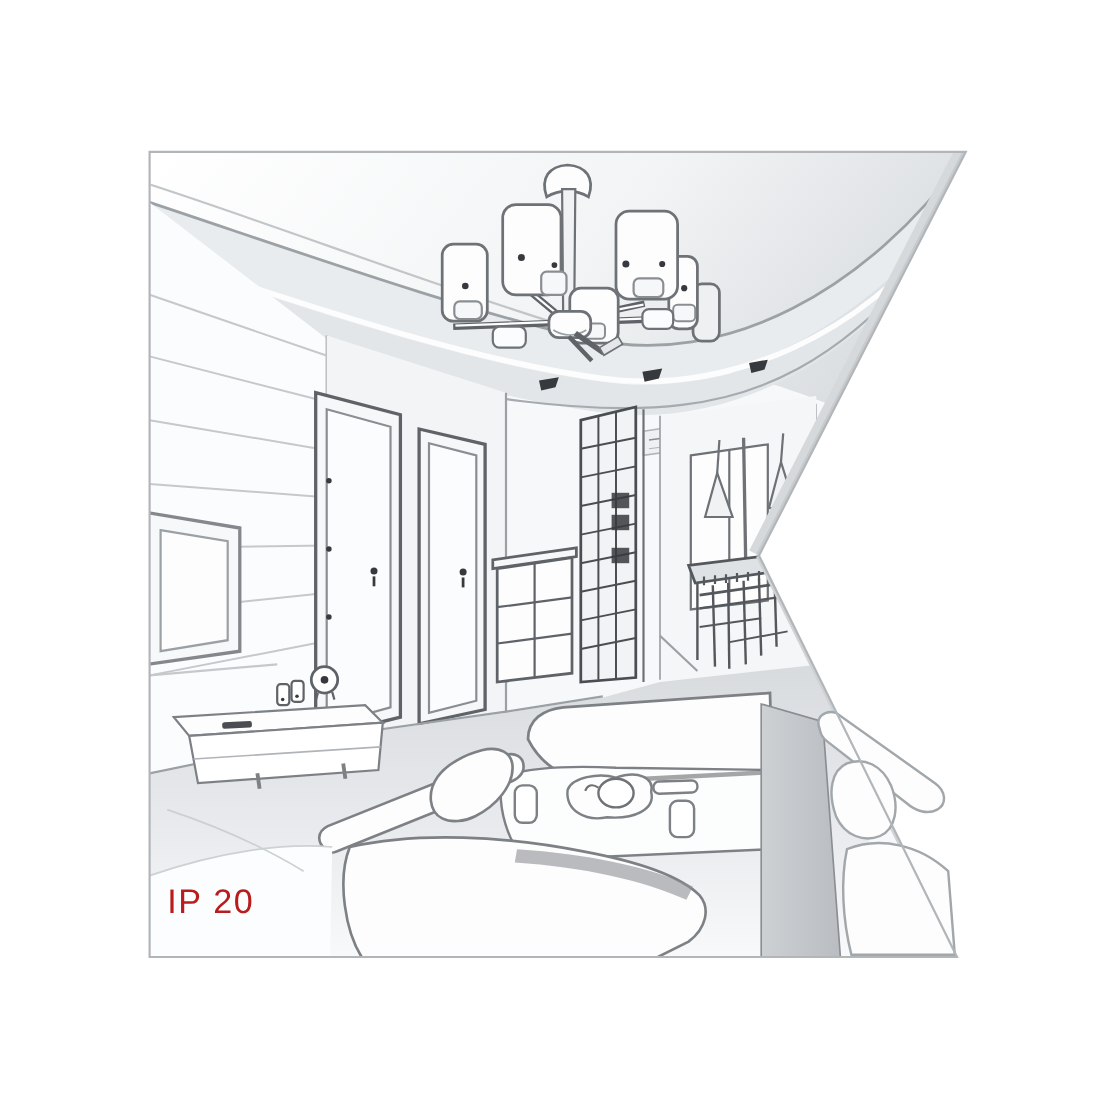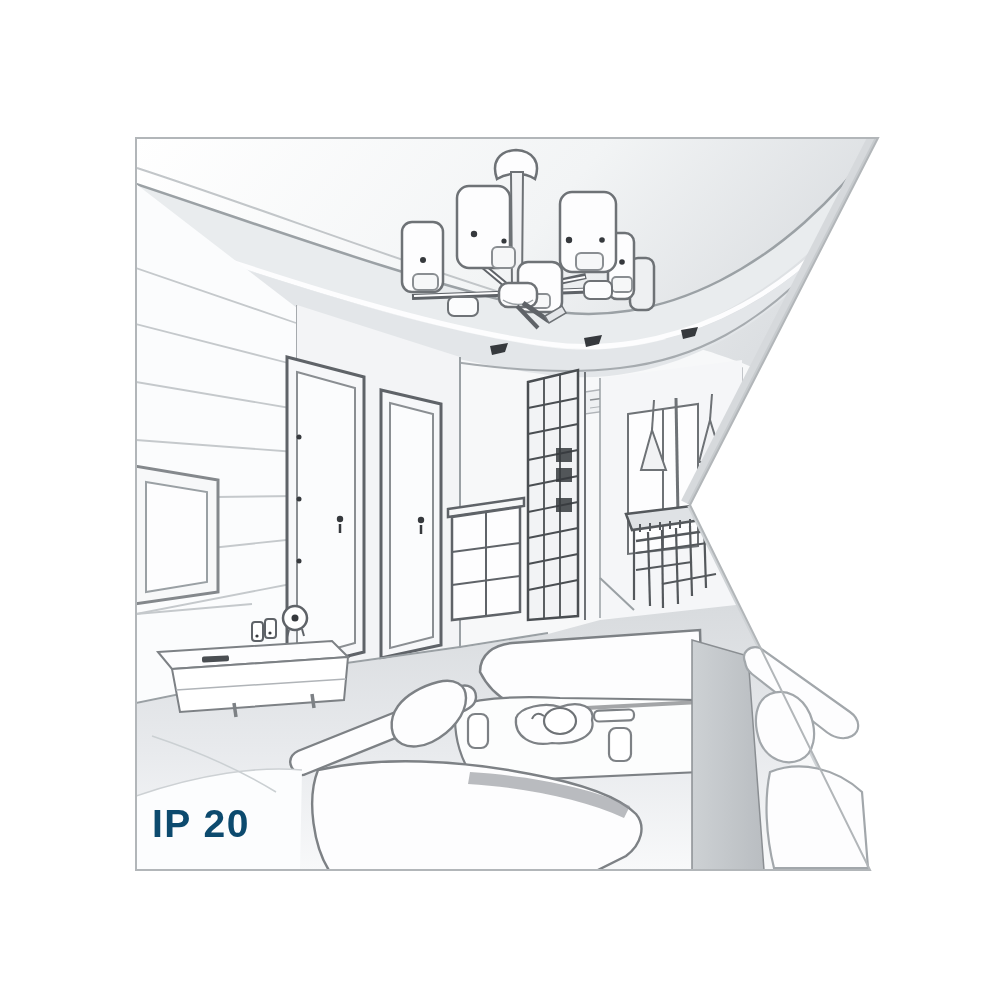--- a/index.html
+++ b/index.html
@@ -1,20 +1,20 @@
 <!DOCTYPE html>
 <html><head>
 <meta charset="utf-8">
 <style>
   html,body{margin:0;padding:0;background:#ffffff;}
   .stage{position:relative;width:1000px;height:1000px;background:#ffffff;overflow:hidden;
          font-family:"Liberation Sans", sans-serif;}
   .stage svg{position:absolute;inset:0;}
-  .ip-label{position:absolute;left:152px;top:802px;font-size:39px;font-weight:bold;
-            color:#0c4a6e;letter-spacing:1.5px;user-select:none;}
+  .ip-label{position:absolute;left:152px;top:802px;font-size:31px;font-weight:normal;
+            color:#b91c1c;letter-spacing:1.5px;user-select:none;}
 </style>
 </head>
 <body>
 
 <div class="stage">
 <svg width="1000" height="1000" viewBox="0 0 1000 1000">
   <defs>
     <clipPath id="room">
           <polygon points="136,138 878,138 690,505 870,870 136,870"></polygon>
         </clipPath>

